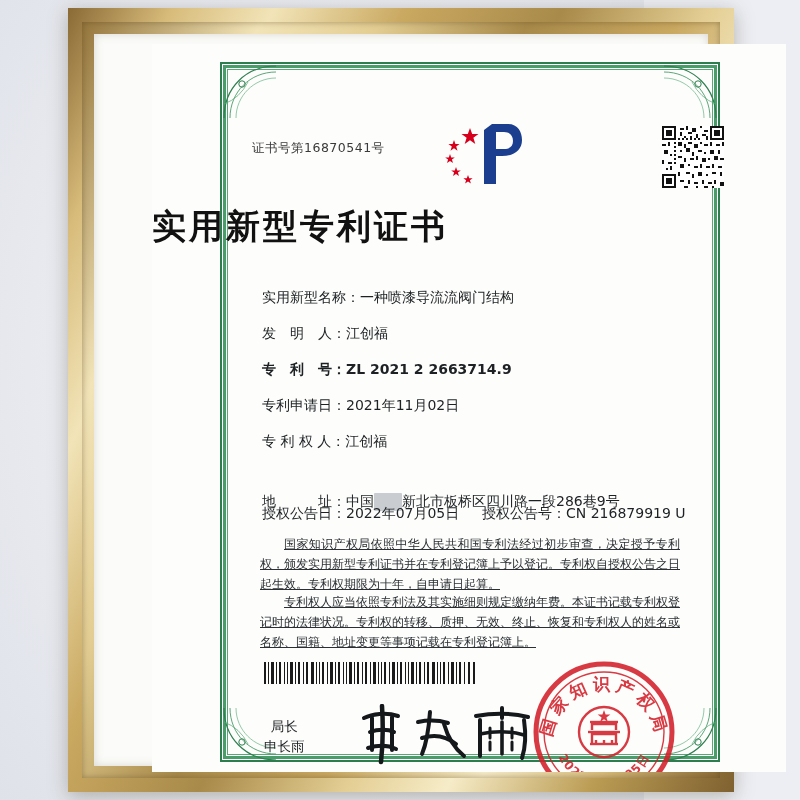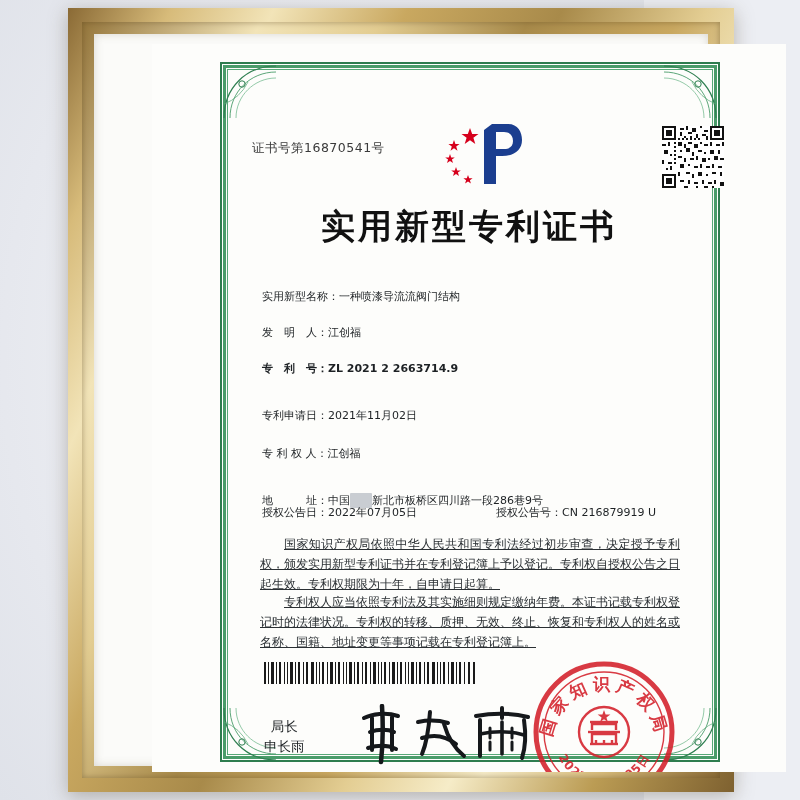--- a/index.html
+++ b/index.html
@@ -122,33 +122,33 @@
     letter-spacing: 0.5px;
     font-family: "DejaVu Sans", sans-serif;
   }
 
   
   #title {
     position: absolute;
     left: 0;
     top: 160px;
     width: 634px;
-    text-align: center;
+    text-align: left;
     font-size: 34px;
     font-weight: bold;
     letter-spacing: 3px;
     color: #111;
     font-family: "DejaVu Sans", sans-serif;
   }
 
   
   .field {
     position: absolute;
     left: 110px;
-    font-size: 11px;
+    font-size: 14px;
     color: #23282b;
     white-space: nowrap;
     font-family: "DejaVu Sans", sans-serif;
   }
   .field .lbl {
     display: inline-block;
     color: #1d2124;
   }
   .field .val {
     display: inline-block;
@@ -387,36 +387,36 @@
       </div>
 
       <div class="field" style="top:281px;">
         <span class="lbl">发　明　人：</span><span class="val">江创福</span>
       </div>
 
       <div class="field" style="top:317px;font-weight:bold;">
         <span class="lbl">专　利　号：</span><span class="val">ZL 2021 2 2663714.9</span>
       </div>
 
-      <div class="field" style="top:364px;">
+      <div class="field" style="top:353px;">
         <span class="lbl">专利申请日：</span><span class="val">2021年11月02日</span>
       </div>
 
-      <div class="field" style="top:389px;margin-top:13px;">
+      <div class="field" style="top:389px;">
         <span class="lbl">专 利 权 人：</span><span class="val">江创福</span>
       </div>
 
       <div class="field" style="top:449px;">
         <span class="lbl">地　　　址：</span><span class="val">中国</span><span class="redact">台湾</span><span class="val">新北市板桥区四川路一段286巷9号</span>
       </div>
 
       <div class="field" style="top:461px;">
         <span class="lbl">授权公告日：</span><span class="val">2022年07月05日</span>
       </div>
-      <div class="field" style="left:344px; top:461px;">
+      <div class="field" style="left:330px; top:461px;">
         <span class="lbl">授权公告号：</span><span class="val">CN 216879919 U</span>
       </div>
 
       <div class="para" style="top:490px;">国家知识产权局依照中华人民共和国专利法经过初步审查，决定授予专利权，颁发实用新型专利证书并在专利登记簿上予以登记。专利权自授权公告之日起生效。专利权期限为十年，自申请日起算。</div>
       <div class="para" style="top:548px;">专利权人应当依照专利法及其实施细则规定缴纳年费。本证书记载专利权登记时的法律状况。专利权的转移、质押、无效、终止、恢复和专利权人的姓名或名称、国籍、地址变更等事项记载在专利登记簿上。</div>
 
       <div id="barcode">
         <svg width="216" height="22" viewBox="0 0 216 22" shape-rendering="crispEdges">
           <rect width="216" height="22" fill="#fdfdfb"></rect>
           <g fill="#1a1a1a">

